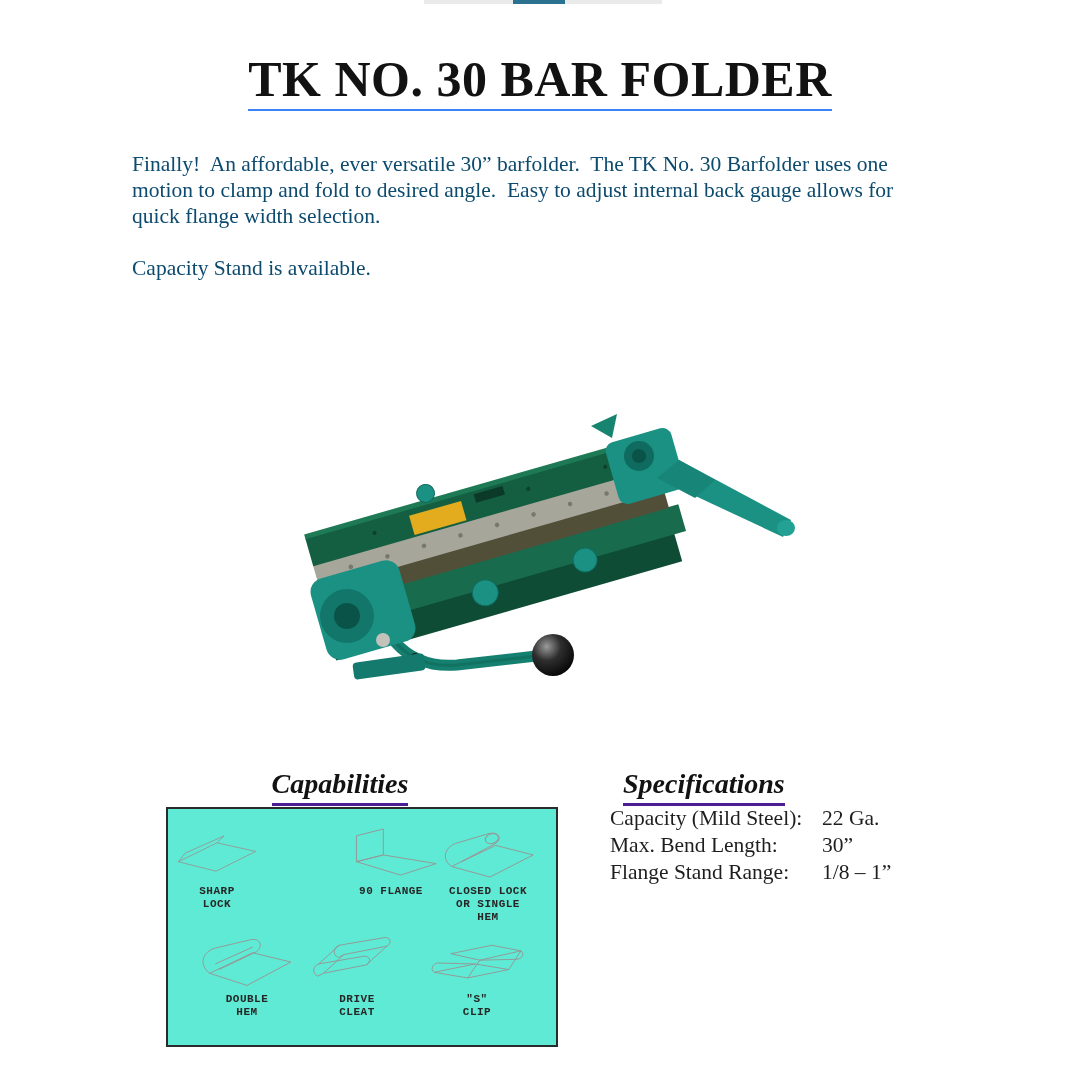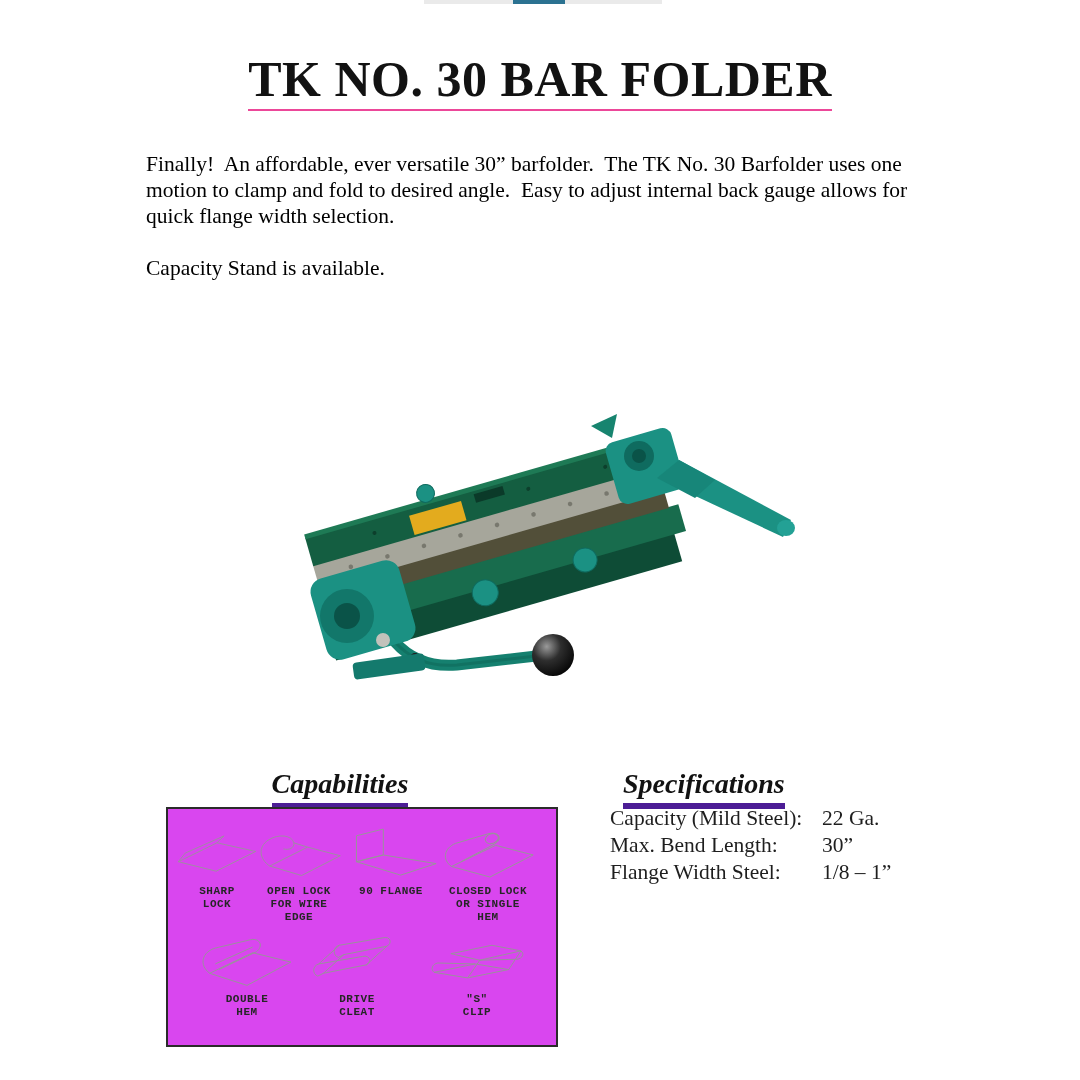--- a/index.html
+++ b/index.html
@@ -22,48 +22,48 @@
     width: 52px; height: 4px; background: #2b7291;
   }
 
   
   .page-title {
     position: absolute; top: 50px; left: 0; width: 1080px;
     text-align: center;
   }
   .page-title .t {
     font-size: 50px; font-weight: 700; color: #121212;
-    border-bottom: 2px solid #ec4899; padding-bottom: 2px;
+    border-bottom: 2px solid #3b82f6; padding-bottom: 2px;
     letter-spacing: 0.5px;
   }
 
   
   .intro {
-    position: absolute; top: 151px; left: 146px; width: 812px;
-    font-size: 21.5px; line-height: 26px; color: #000000;
+    position: absolute; top: 151px; left: 132px; width: 812px;
+    font-size: 21.5px; line-height: 26px; color: #0c4a6e;
   }
   .intro p { margin: 0 0 26px 0; white-space: pre-wrap; }
 
   
   .machine { position: absolute; left: 295px; top: 408px; width: 505px; height: 290px; }
 
   
   .section-heading {
     position: absolute;
     font-size: 28px; font-weight: 700; font-style: italic; color: #121212;
   }
-  .section-heading .u { border-bottom: 6px solid #4c1d95; padding-bottom: 4px; }
+  .section-heading .u { border-bottom: 3px solid #4c1d95; padding-bottom: 4px; }
   .caps-heading { top: 768px; left: 166px; width: 348px; text-align: center; }
   .specs-heading { top: 768px; left: 588px; margin-left: 35px; }
 
   
   .caps-box {
     position: absolute; left: 166px; top: 807px;
     width: 392px; height: 240px;
-    border: 2px solid #2b2b2b; background: #d946ef;
+    border: 2px solid #2b2b2b; background: #5eead4;
   }
   .cap-cell { position: absolute; text-align: center; }
   .cap-cell svg { display: block; margin: 0 auto; }
   .cap-label {
     margin-top: 2px;
     font-family: "Liberation Mono", monospace;
     font-size: 11px; font-weight: 700; line-height: 13px;
     letter-spacing: 0.5px; color: #262626; white-space: pre-line;
   }
   .r1 { top: 16px; }
@@ -185,30 +185,20 @@
 
   <div class="cap-cell r1 c1">
     <svg class="diagram" viewBox="0 0 100 60" width="86" height="58">
       <path d="M5,39 L50,17 L95,27 L49,50 Z"></path>
       <path d="M5,39 L13,29 L58,9 L50,17"></path>
     </svg>
     <div class="cap-label">SHARP
 LOCK</div>
   </div>
 
-  <div class="cap-cell r1 c2">
-    <svg class="diagram" viewBox="0 0 100 60" width="86" height="58">
-      <path d="M16,44 L60,22 L98,32 L53,55 Z"></path>
-      <path d="M16,44 C4,36 2,22 14,14 C26,6 42,8 44,17 C45,23 38,26 32,24"></path>
-      <path d="M44,17 L60,22"></path>
-    </svg>
-    <div class="cap-label">OPEN LOCK
-FOR WIRE
-EDGE</div>
-  </div>
 
   <div class="cap-cell r1 c3">
     <svg class="diagram" viewBox="0 0 100 60" width="96" height="58">
       <path d="M14,38 L14,11 L42,4 L42,31 Z"></path>
       <path d="M14,38 L42,31 L97,40 L60,52 Z"></path>
     </svg>
     <div class="cap-label">90 FLANGE</div>
   </div>
 
   <div class="cap-cell r1 c4">
@@ -259,16 +249,16 @@
 <div class="specs">
   <div class="spec-row">
     <span class="spec-label">Capacity (Mild Steel):</span>
     <span class="spec-value">22 Ga.</span>
   </div>
   <div class="spec-row">
     <span class="spec-label">Max. Bend Length:</span>
     <span class="spec-value">30”</span>
   </div>
   <div class="spec-row">
-    <span class="spec-label">Flange Width Steel:</span>
+    <span class="spec-label">Flange Stand Range:</span>
     <span class="spec-value">1/8 – 1”</span>
   </div>
 </div>
 
 </body></html>

